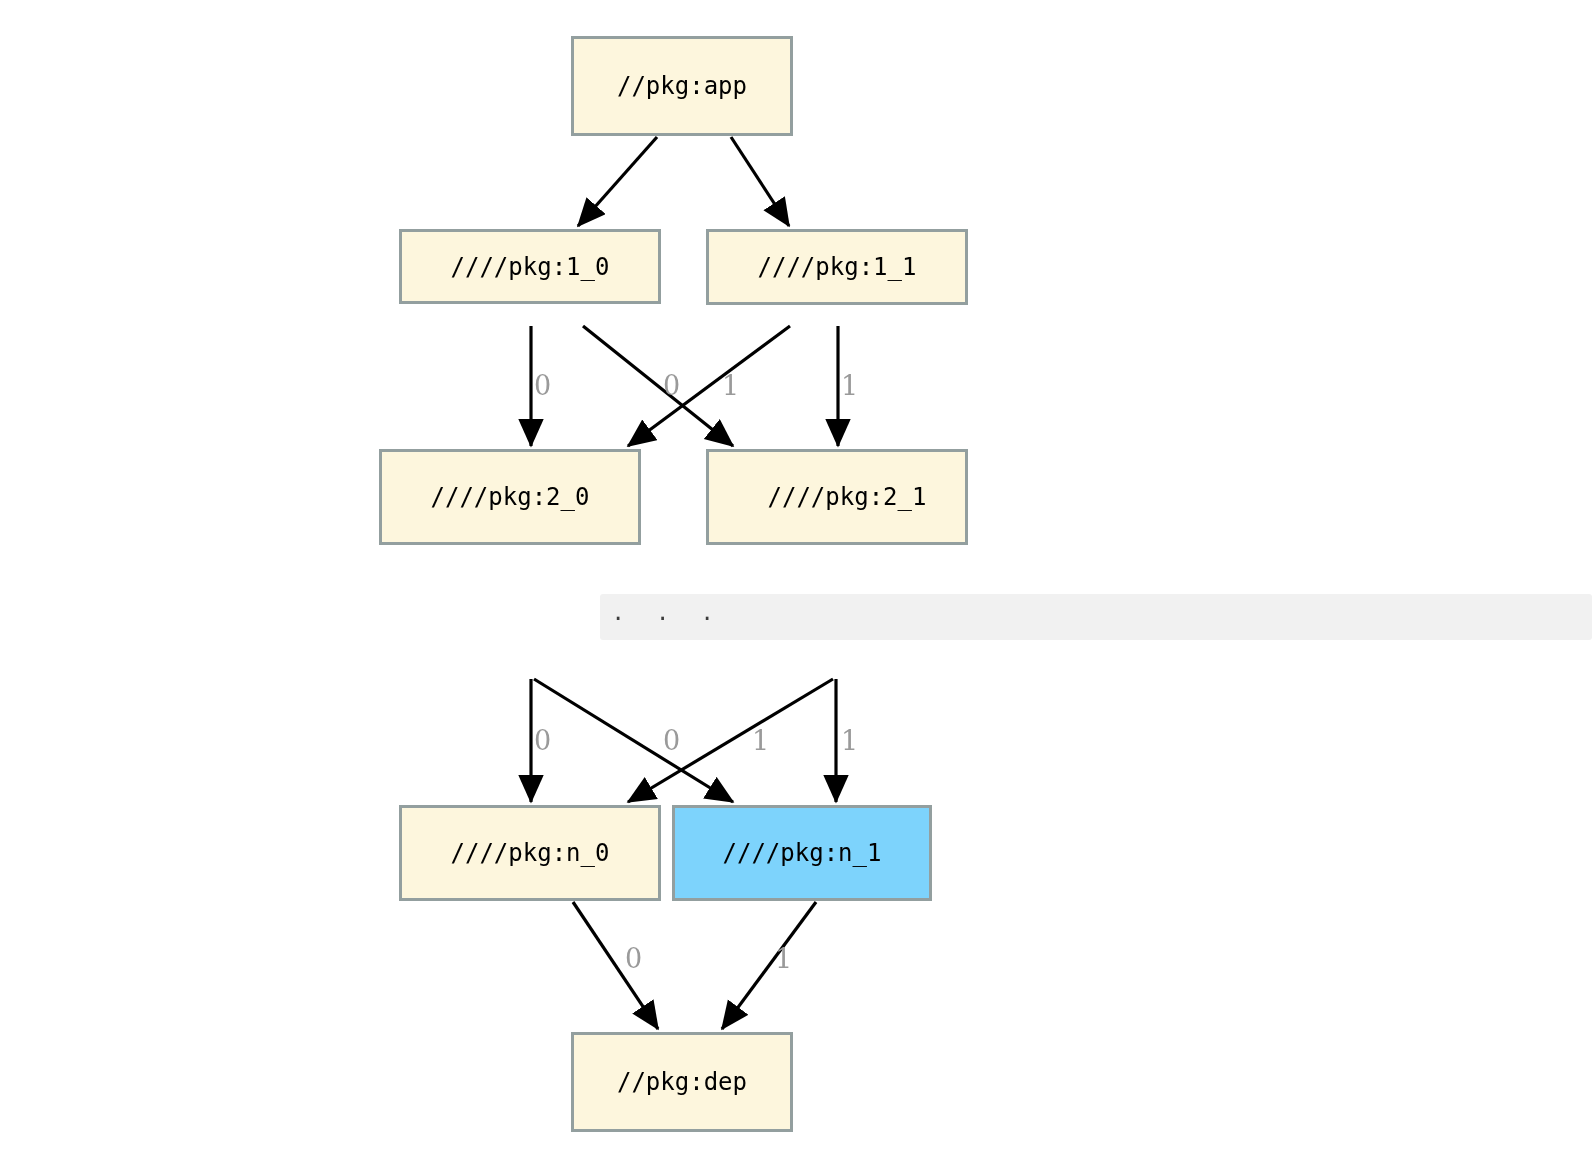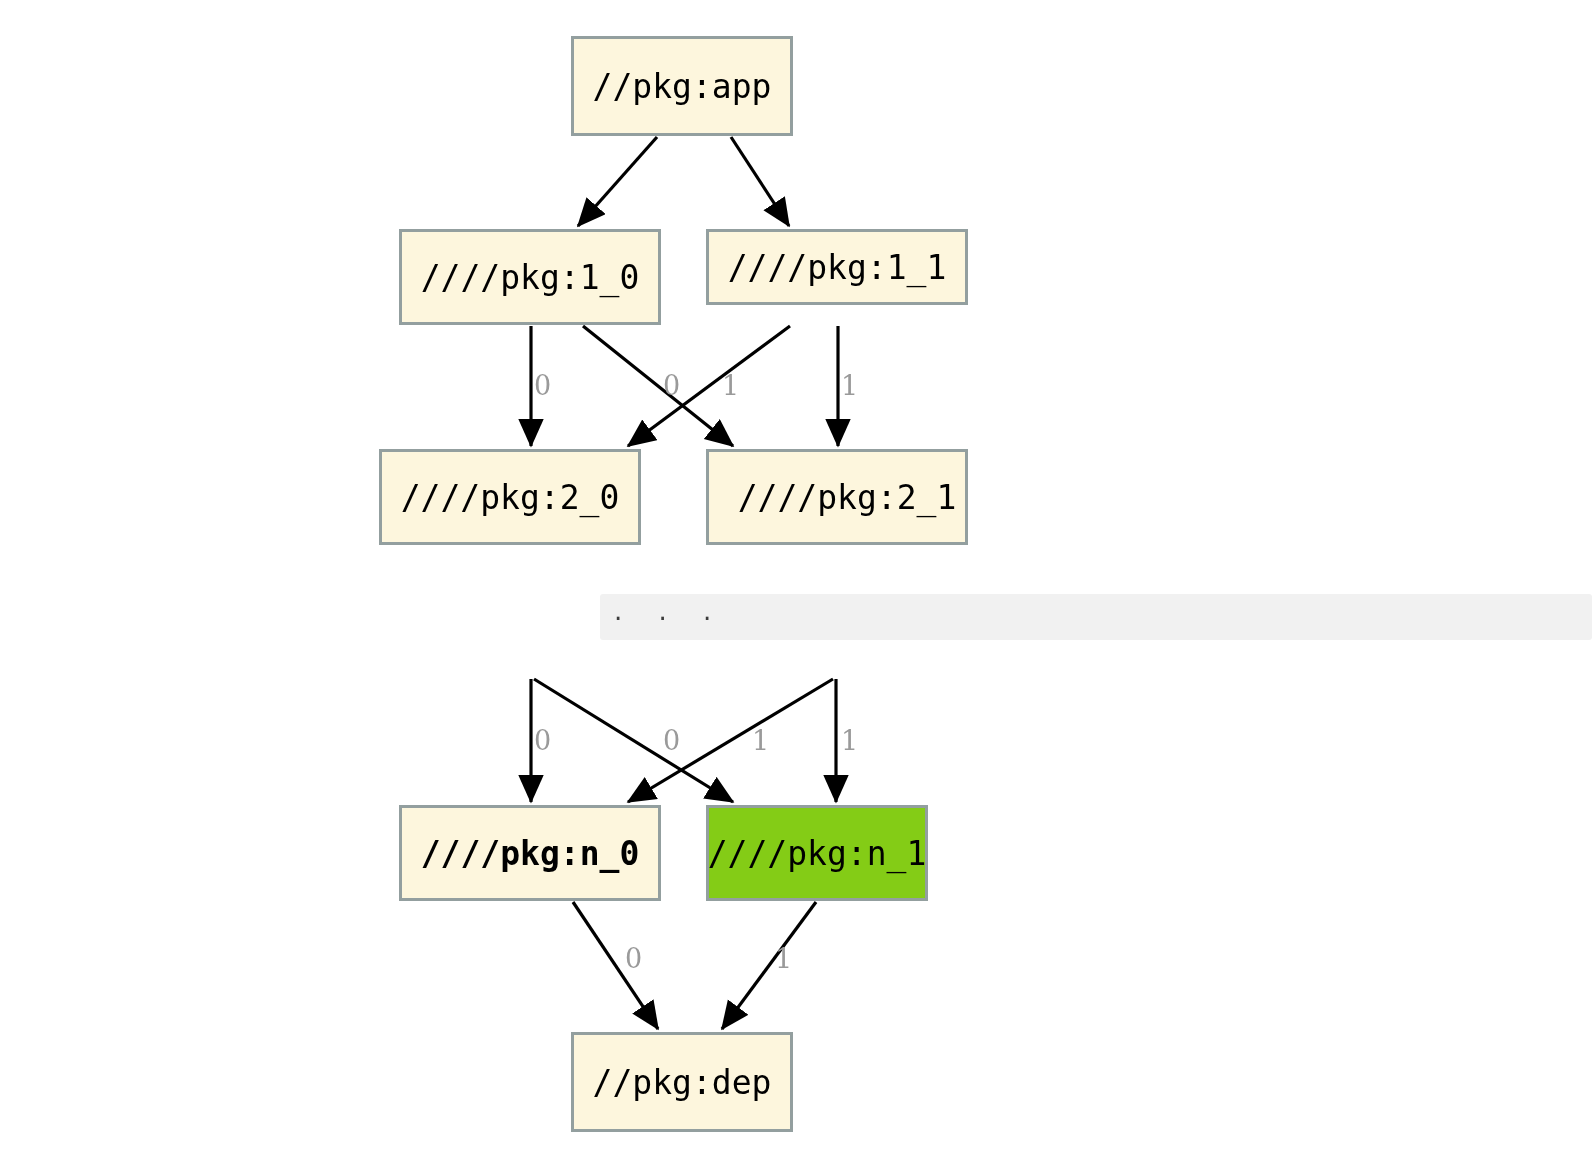--- a/index.html
+++ b/index.html
@@ -27,21 +27,21 @@
   }
   .node-box {
     position: absolute;
     box-sizing: border-box;
     background: #fdf6dd;
     border: 3px solid #939f9f;
     display: flex;
     align-items: center;
     justify-content: center;
     font-family: "DejaVu Sans Mono", "Liberation Mono", monospace;
-    font-size: 33px;
+    font-size: 24px;
     color: #000000;
     letter-spacing: 0px;
     white-space: nowrap;
   }
   .ellipsis-band {
     position: absolute;
     background: #f1f1f1;
     border-radius: 3px;
     display: flex;
     align-items: flex-end;
@@ -91,36 +91,36 @@
         <line x1="836" y1="679" x2="836" y2="802" stroke="#000000" stroke-width="3.2" marker-end="url(#arrowhead)"></line>
         <line x1="573" y1="902" x2="658" y2="1029" stroke="#000000" stroke-width="3.2" marker-end="url(#arrowhead)"></line>
         <line x1="816" y1="902" x2="722" y2="1029" stroke="#000000" stroke-width="3.2" marker-end="url(#arrowhead)"></line>
       </g>
   </svg>
 
   <div id="nodes-group">
       <div class="node-box" style="left: 571px; top: 36px; width: 222px; height: 100px; background: rgb(253, 246, 221); border-color: rgb(147, 159, 159);">
         <span>//pkg:app</span>
       </div>
-      <div class="node-box" style="left: 399px; top: 229px; width: 262px; height: 96px; background: rgb(253, 246, 221); border-color: rgb(147, 159, 159);">
+      <div class="node-box" style="left: 399px; top: 229px; width: 262px; height: 75px; background: rgb(253, 246, 221); border-color: rgb(147, 159, 159);">
         <span>////pkg:1_0</span>
       </div>
       <div class="node-box" style="left: 706px; top: 229px; width: 262px; height: 76px; background: rgb(253, 246, 221); border-color: rgb(147, 159, 159);">
         <span>////pkg:1_1</span>
       </div>
       <div class="node-box" style="left: 379px; top: 449px; width: 262px; height: 96px; background: rgb(253, 246, 221); border-color: rgb(147, 159, 159);">
         <span>////pkg:2_0</span>
       </div>
       <div class="node-box" style="left: 706px; top: 449px; width: 262px; height: 96px; background: rgb(253, 246, 221); border-color: rgb(147, 159, 159); padding-left: 20px;">
         <span>////pkg:2_1</span>
       </div>
-      <div class="node-box" style="left: 399px; top: 805px; width: 262px; height: 96px; background: rgb(253, 246, 221); border-color: rgb(147, 159, 159); font-weight: bold;">
+      <div class="node-box" style="left: 399px; top: 805px; width: 262px; height: 96px; background: rgb(253, 246, 221); border-color: rgb(147, 159, 159);">
         <span>////pkg:n_0</span>
       </div>
-      <div class="node-box" style="left: 706px; top: 805px; width: 222px; height: 96px; background: #84cc16; border-color: rgb(147, 159, 159);">
+      <div class="node-box" style="left: 672px; top: 805px; width: 260px; height: 96px; background: #7dd3fc; border-color: rgb(147, 159, 159);">
         <span>////pkg:n_1</span>
       </div>
       <div class="node-box" style="left: 571px; top: 1032px; width: 222px; height: 100px; background: rgb(253, 246, 221); border-color: rgb(147, 159, 159);">
         <span>//pkg:dep</span>
       </div>
     </div>
 
   <div class="ellipsis-band" id="ellipsis-band" style="left: 600px; top: 594px; width: 992px; height: 46px; background: rgb(241, 241, 241);">
     <span class="ellipsis-dots">· · ·</span>
   </div>

